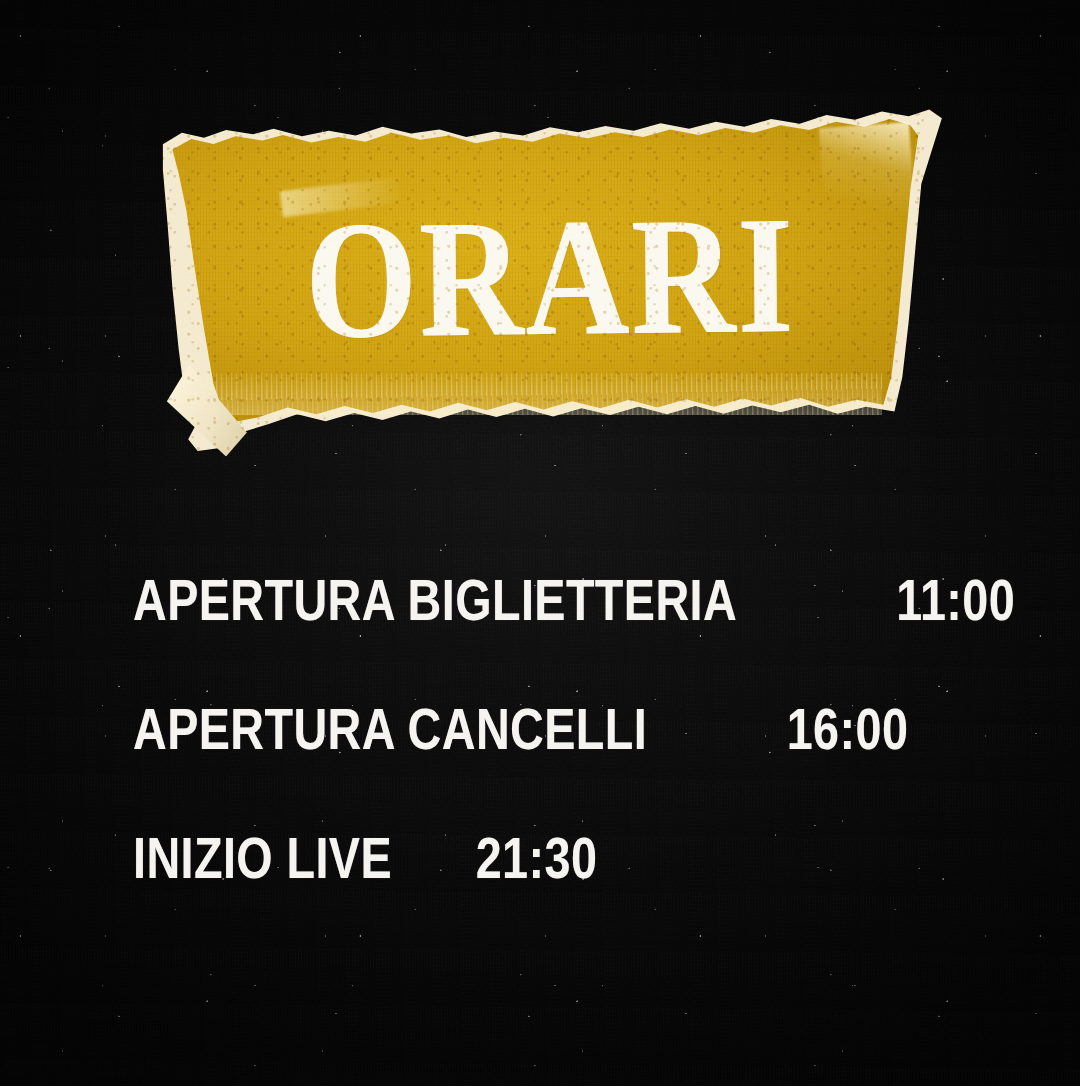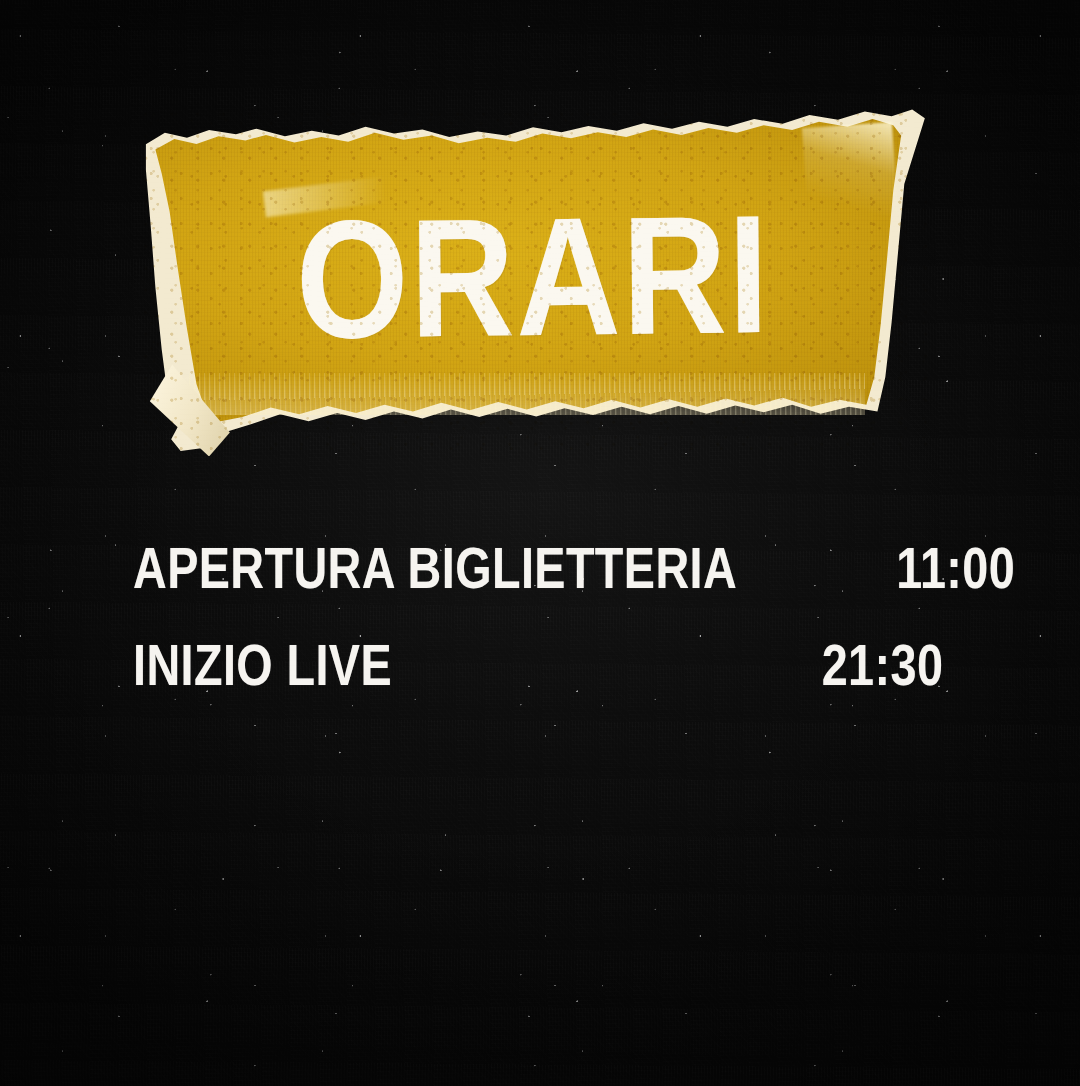--- a/index.html
+++ b/index.html
@@ -63,24 +63,25 @@
   }
   .bg-vignette {
     position: absolute;
     inset: 0;
     background: radial-gradient(ellipse 80% 70% at 50% 48%, rgba(0,0,0,0) 40%, rgba(0,0,0,.55) 100%);
   }
 
   
   .banner-wrap {
     position: absolute;
-    left: 138px;
+    left: 155px;
     top: 108px;
     width: 790px;
     height: 345px;
+    font-family: Liberation Serif, serif;
   }
   .banner-white {
     position: absolute;
     inset: 0;
     background: #f3ead0;
     clip-path: polygon(
       1.0% 10.5%, 3.4% 7.2%, 6.2% 8.6%, 9.0% 6.4%, 12.4% 7.6%, 15.0% 6.0%,
       18.6% 8.2%, 22.0% 6.6%, 25.4% 8.0%, 28.8% 5.4%, 32.4% 7.4%, 36.0% 6.2%,
       39.4% 8.4%, 43.0% 6.8%, 46.6% 8.0%, 50.0% 5.6%, 53.6% 7.0%, 57.0% 5.2%,
       60.6% 6.6%, 64.0% 4.4%, 67.6% 6.0%, 71.0% 4.0%, 74.6% 5.4%, 78.0% 3.2%,
@@ -202,22 +203,22 @@
   
   .schedule {
     position: absolute;
     left: 133px;
     right: 137px;
     top: 540px;
   }
   .row {
     display: flex;
     align-items: baseline;
-    justify-content: space-between;
     height: 97px;
+    margin-top: 32px;
   }
   .row-label,
   .row-time {
     font-size: 57px;
     line-height: 1;
     font-weight: 700;
     color: #f6f4f0;
     text-transform: uppercase;
     letter-spacing: 0.5px;
     transform: scaleX(.82);
@@ -264,20 +265,24 @@
 
   <div class="schedule">
 
     <div class="row">
       <span class="row-label">APERTURA BIGLIETTERIA</span>
       <span class="row-time">11:00</span>
     </div>
 
 
 
+    <div class="row">
+      <span class="row-label">APERTURA CANCELLI</span>
+      <span class="row-time">16:00</span>
+    </div>
 
     <div class="row">
       <span class="row-label">INIZIO LIVE</span>
       <span class="row-time">21:30</span>
     </div>
 
   </div>
 
   <div class="grain-overlay"></div>
 </div>

